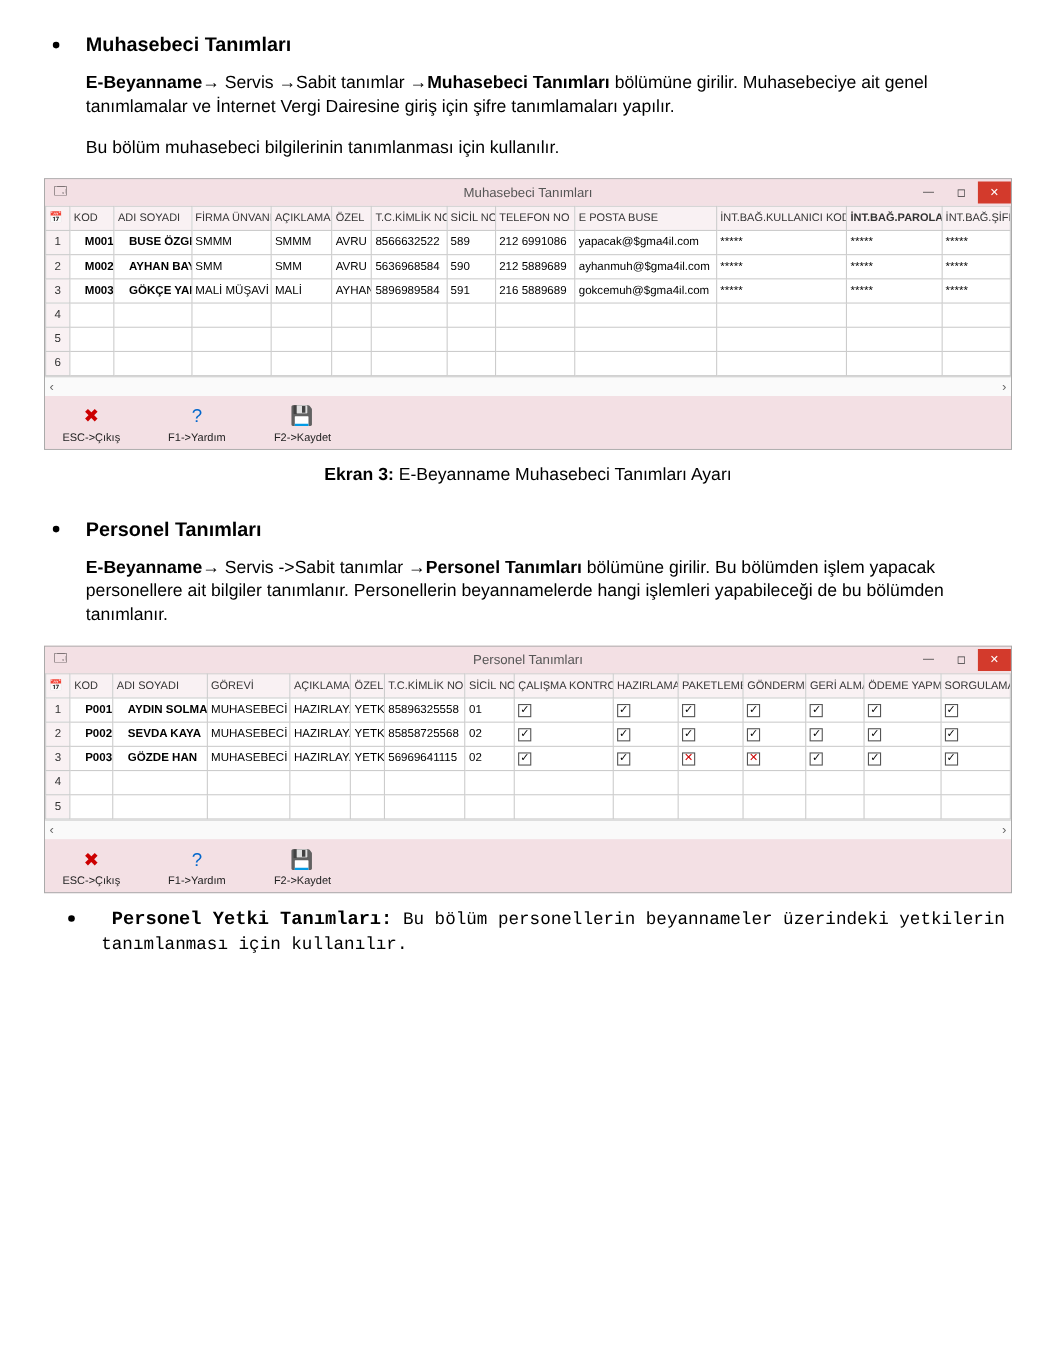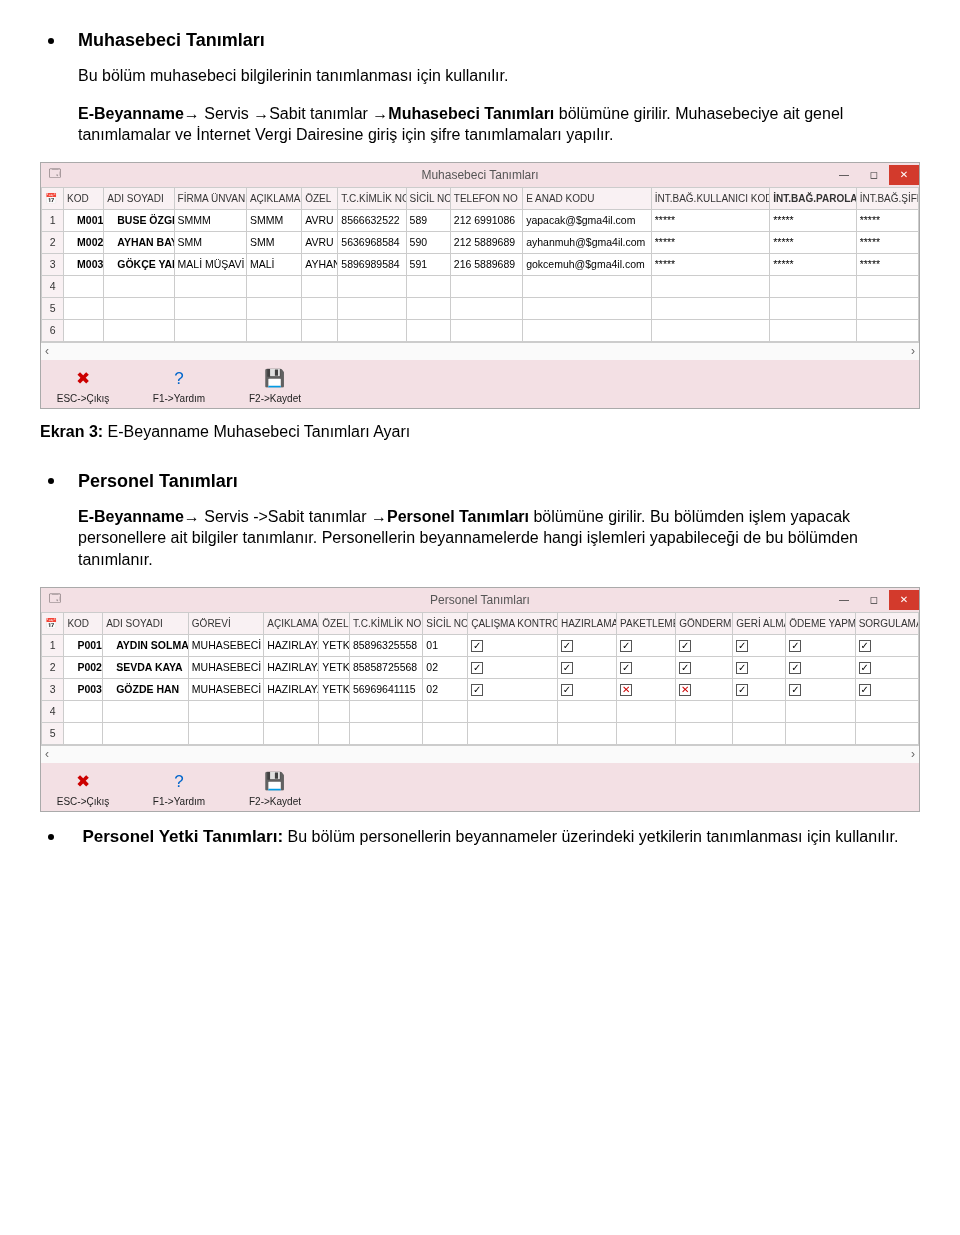--- a/index.html
+++ b/index.html
@@ -142,20 +142,21 @@
   .tbtn .ticon {
     width: 26px;
     height: 26px;
     margin: 0 auto 1px auto;
     display: flex;
     align-items: center;
     justify-content: center;
     font-size: 17px;
   }
   .caption {
+    text-align: center;
     font-size: 16px;
     margin: 4px 0 30px 0;
   }
   .caption b { font-weight: bold; }
 
   .cb {
     display: inline-block;
     width: 12px;
     height: 12px;
     border: 1px solid #555;
@@ -171,24 +172,24 @@
 </style>
 </head>
 <body>
 
 <div class="doc">
 
   <div class="section-title">
     <span class="bullet"></span>
     <span>Muhasebeci Tanımları</span>
   </div>
-  <p class="para">Bu bölüm muhasebeci bilgilerinin tanımlanması için kullanılır.</p>
   <p class="para">
     <b>E-Beyanname→</b><span> Servis →Sabit tanımlar →</span><b>Muhasebeci Tanımları</b><span> bölümüne girilir. Muhasebeciye ait genel tanımlamalar ve İnternet Vergi Dairesine giriş için şifre tanımlamaları yapılır.</span>
   </p>
+  <p class="para">Bu bölüm muhasebeci bilgilerinin tanımlanması için kullanılır.</p>
 
   <div class="app-window">
     <div class="titlebar">
       <span class="winicon">🗔</span>
       <span class="titletext">Muhasebeci Tanımları</span>
       <div class="winbtns">
         <div class="winbtn">—</div>
         <div class="winbtn">◻</div>
         <div class="winbtn close">✕</div>
       </div>
@@ -214,21 +215,21 @@
           <tr>
             <th class="colcorner">📅</th>
             <th>KOD</th>
             <th>ADI SOYADI</th>
             <th>FİRMA ÜNVANI</th>
             <th>AÇIKLAMA</th>
             <th>ÖZEL</th>
             <th>T.C.KİMLİK NO</th>
             <th>SİCİL NO</th>
             <th>TELEFON NO</th>
-            <th>E ANAD KODU</th>
+            <th>E POSTA BUSE</th>
             <th>İNT.BAĞ.KULLANICI KODU</th>
             <th class="sorted">İNT.BAĞ.PAROLAS</th>
             <th>İNT.BAĞ.ŞİFRE</th>
           </tr>
         </thead>
         <tbody id="w1body">
             <tr>
               <td class="rownum">1</td>
               <td class="bold">M001</td>
               <td class="bold">BUSE ÖZGE</td>
@@ -504,18 +505,18 @@
           <div>F1-&gt;Yardım</div>
         </div>
         <div class="tbtn">
           <div class="ticon" style="color: rgb(51, 51, 51);">💾</div>
           <div>F2-&gt;Kaydet</div>
         </div>
       </div>
   </div>
 
 
-  <p class="para" style="margin-left:38px;">
+  <p class="para" style="margin-left:52px;font-family:Liberation Mono, monospace;">
     <span class="bullet" style="vertical-align:2px;margin-left:-30px;margin-right:24px;"></span>
     <b style="font-size:17px;">Personel Yetki Tanımları:</b><span> Bu bölüm personellerin beyannameler üzerindeki yetkilerin tanımlanması için kullanılır.</span>
   </p>
 
 </div>
 
 </body></html>

